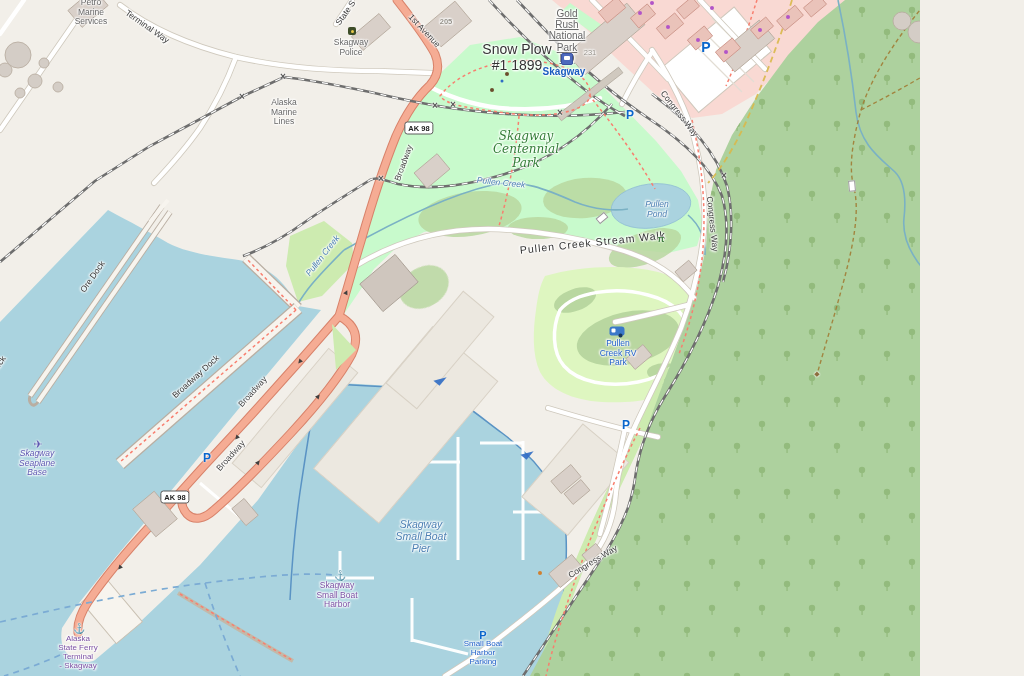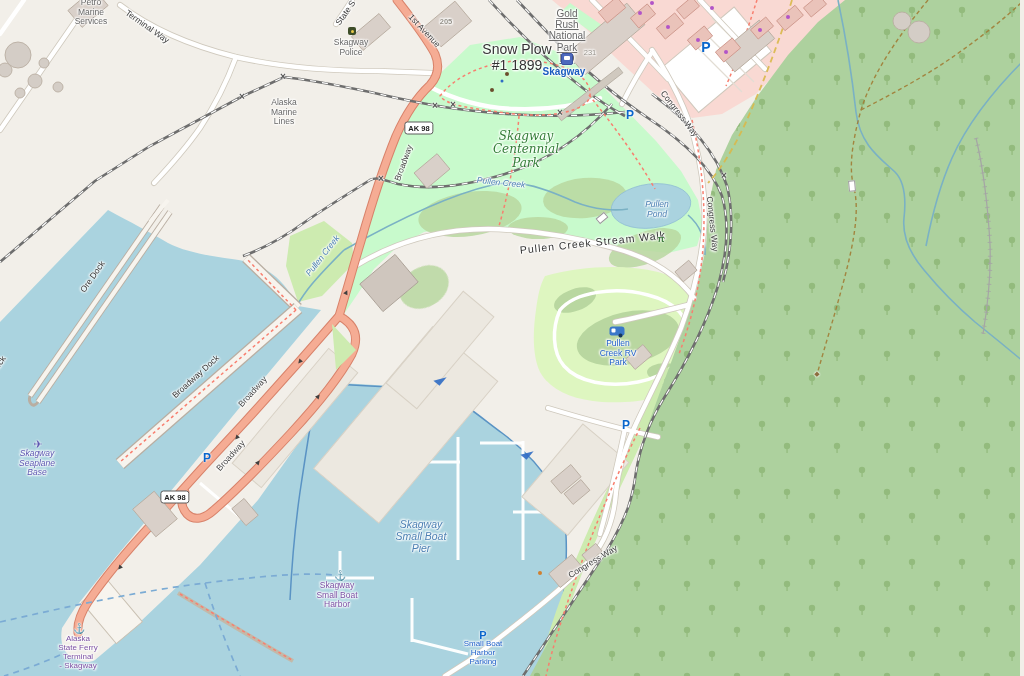--- a/index.html
+++ b/index.html
@@ -1,16 +1,16 @@
 <!DOCTYPE html>
 <html><head>
 <meta charset="utf-8">
 <style>
   html,body{margin:0;padding:0;background:#f2efe9;}
-  #map{position:relative;width:1020px;height:676px;overflow:hidden;background:#f2efe9;
+  #map{position:relative;width:920px;height:676px;overflow:hidden;background:#f2efe9;
        font-family:"Liberation Sans",sans-serif;}
   #base{position:absolute;left:0;top:0;}
   #overlay{position:absolute;left:0;top:0;width:1024px;height:676px;pointer-events:none;}
   .maplabel{position:absolute;color:#666;font-size:8.5px;line-height:1.12;text-align:center;
     white-space:pre-line;transform:translate(-50%,-50%);
     text-shadow:0 0 2px #fff,0 0 2px #fff,0 0 3px #fff,1px 1px 2px #fff,-1px -1px 2px #fff;}
   .road{color:#404040}
   .dark{color:#333}
   .num{color:#949088}
   .water{color:#4d80b3;font-style:italic}

